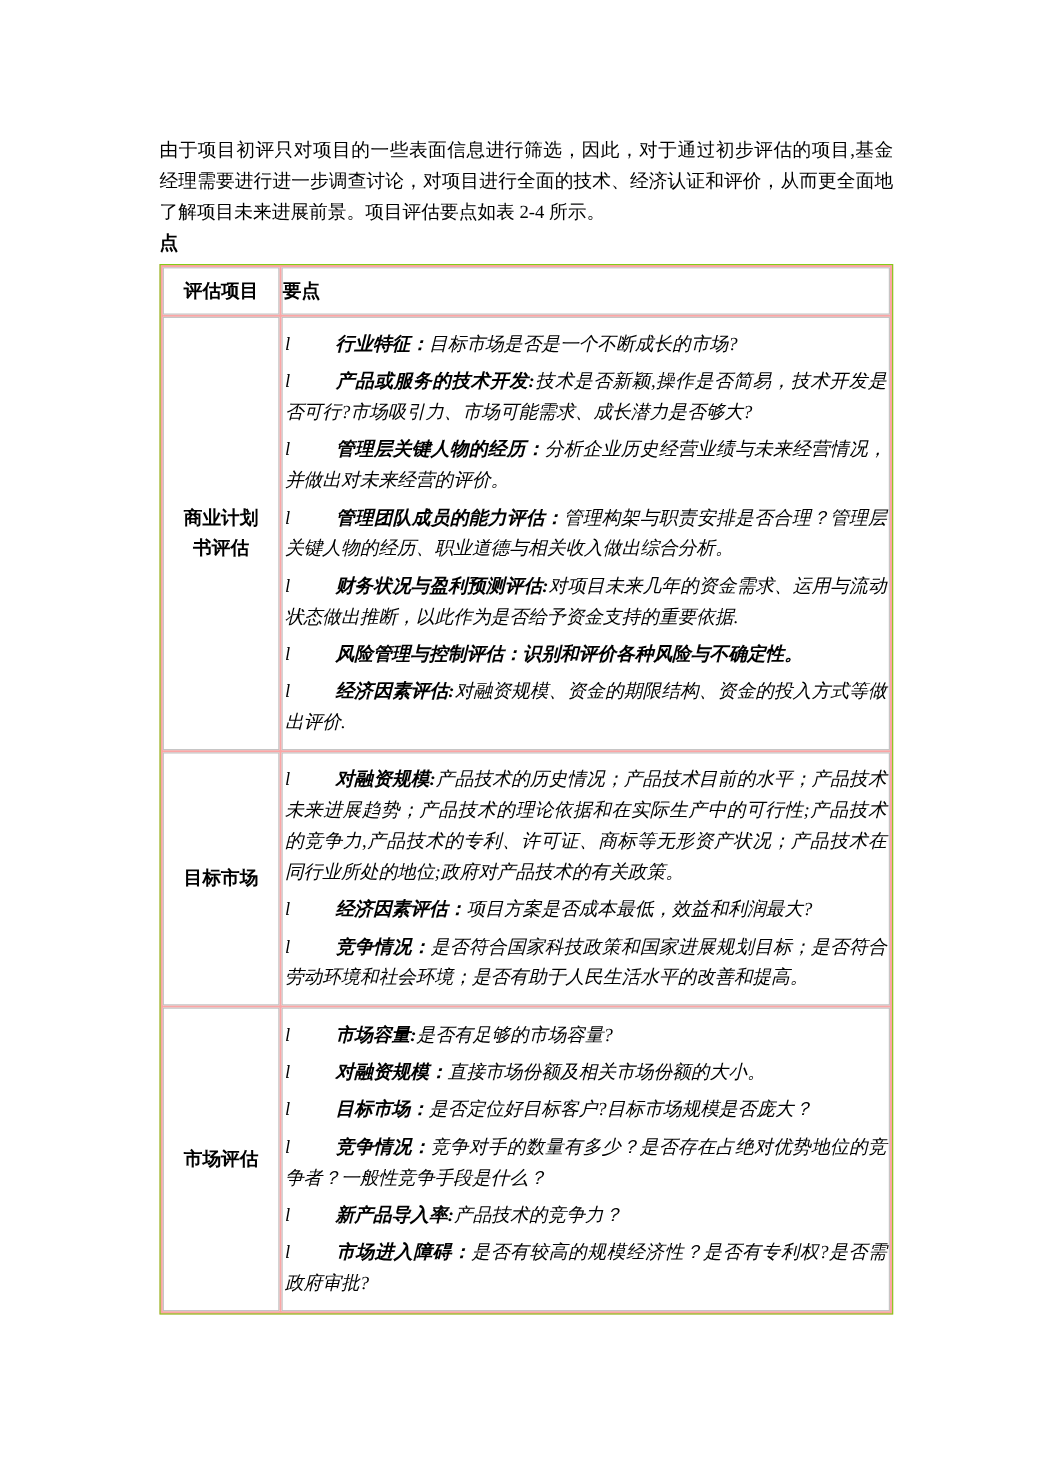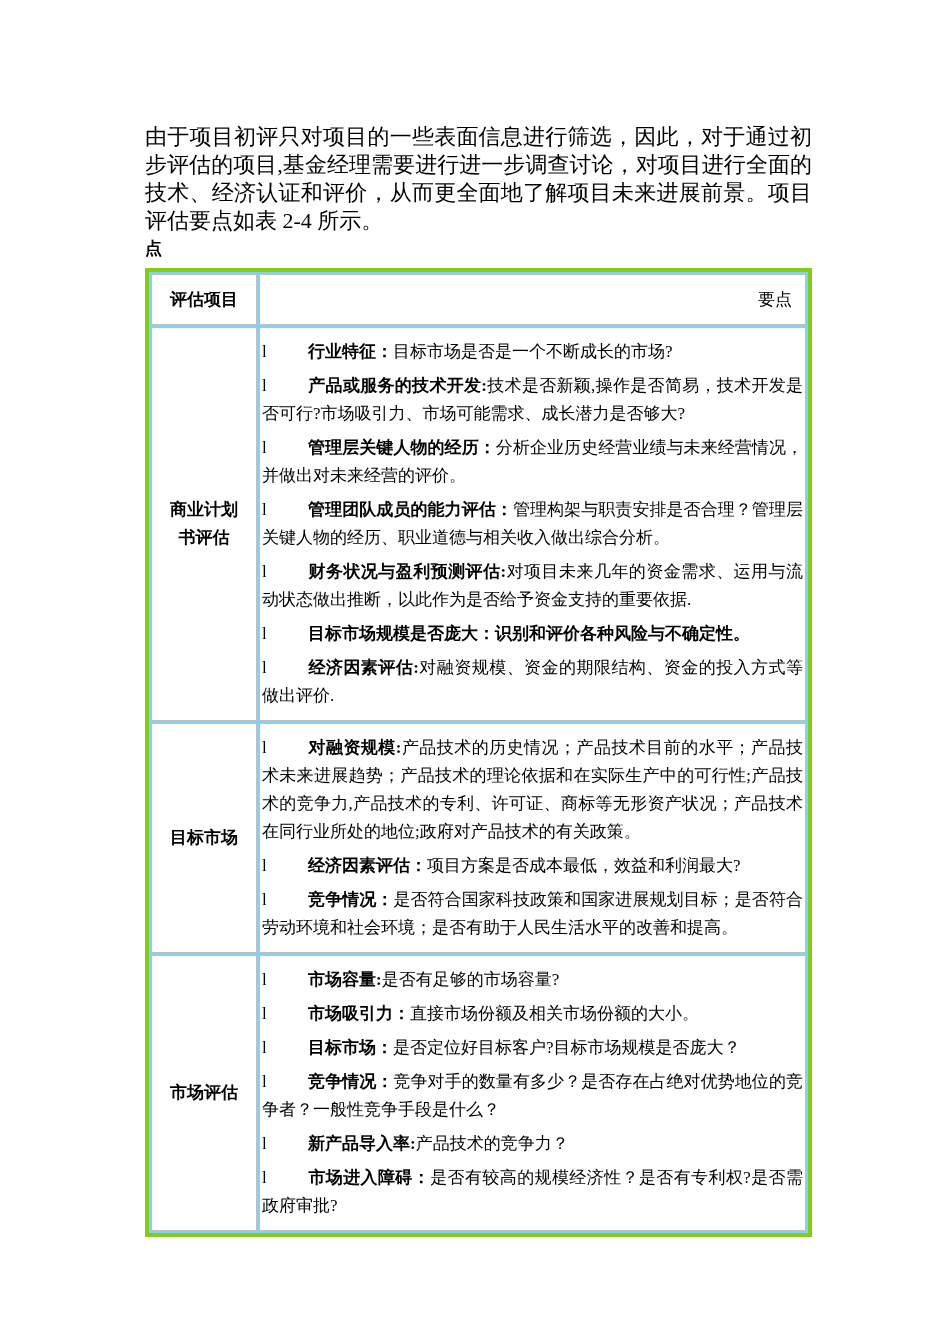--- a/index.html
+++ b/index.html
@@ -13,21 +13,21 @@
     overflow: hidden;
     font-family: "Liberation Serif", "DejaVu Serif", serif;
     color: #000000;
   }
   .page {
     box-sizing: border-box;
     width: 950px;
     padding: 123px 138px 0 145px;
   }
   .intro {
-    font-size: 22px;
+    font-size: 17px;
     line-height: 28px;
     text-align: justify;
     margin: 0;
   }
   .caption-line1 {
     font-size: 17px;
     line-height: 28px;
     font-weight: bold;
     margin: 0 0 0 442px;
     white-space: nowrap;
@@ -36,58 +36,59 @@
     font-size: 17px;
     line-height: 28px;
     font-weight: bold;
     margin: 0 0 5px 0;
   }
   table.eval-table {
     width: 667px;
     table-layout: fixed;
     border-collapse: separate;
     border-spacing: 2px;
-    border: 4px solid #84cc16;
-    background: #7dd3fc;
+    border: 1px solid #84cc16;
+    background: #fca5a5;
   }
   table.eval-table th,
   table.eval-table td {
     border: 1px solid #c0c0c0;
     background: #ffffff;
     font-size: 17px;
   }
   th.header-item {
     width: 104px;
     height: 41px;
     font-weight: bold;
     text-align: center;
     vertical-align: middle;
     padding: 0;
   }
   th.header-points {
-    font-weight: normal;
-    text-align: right;
+    font-weight: bold;
+    text-align: left;
     vertical-align: middle;
-    padding: 13px;
+    padding: 0;
   }
   td.label-cell {
     font-weight: bold;
     text-align: center;
     vertical-align: middle;
     padding: 16px;
     line-height: 28px;
   }
   td.points-cell {
     vertical-align: top;
     padding: 4px 2px;
   }
   .point {
     margin: 6px 0;
     line-height: 28px;
     text-align: justify;
+    font-style: italic;
   }
   .bullet {
     display: inline-block;
     width: 46px;
     font-family: "Liberation Serif", "DejaVu Serif", serif;
   }
   .term {
     font-weight: bold;
   }
 </style>
@@ -111,39 +112,39 @@
     </thead>
     <tbody id="table-body">
   <tr>
     <td class="label-cell">商业计划书评估</td>
     <td class="points-cell">
             <p class="point"><span class="bullet">l</span><span class="term">行业特征：</span><span>目标市场是否是一个不断成长的市场?</span></p>
             <p class="point"><span class="bullet">l</span><span class="term">产品或服务的技术开发:</span><span>技术是否新颖,操作是否简易，技术开发是否可行?市场吸引力、市场可能需求、成长潜力是否够大?</span></p>
             <p class="point"><span class="bullet">l</span><span class="term">管理层关键人物的经历：</span><span>分析企业历史经营业绩与未来经营情况，并做出对未来经营的评价。</span></p>
             <p class="point"><span class="bullet">l</span><span class="term">管理团队成员的能力评估：</span><span>管理构架与职责安排是否合理？管理层关键人物的经历、职业道德与相关收入做出综合分析。</span></p>
             <p class="point"><span class="bullet">l</span><span class="term">财务状况与盈利预测评估:</span><span>对项目未来几年的资金需求、运用与流动状态做出推断，以此作为是否给予资金支持的重要依据.</span></p>
-            <p class="point"><span class="bullet">l</span><span class="term">目标市场规模是否庞大：识别和评价各种风险与不确定性。</span><span></span></p>
+            <p class="point"><span class="bullet">l</span><span class="term">风险管理与控制评估：识别和评价各种风险与不确定性。</span><span></span></p>
             <p class="point"><span class="bullet">l</span><span class="term">经济因素评估:</span><span>对融资规模、资金的期限结构、资金的投入方式等做出评价.</span></p>
           </td>
   </tr>
 
   <tr>
     <td class="label-cell">目标市场</td>
     <td class="points-cell">
             <p class="point"><span class="bullet">l</span><span class="term">对融资规模:</span><span>产品技术的历史情况；产品技术目前的水平；产品技术未来进展趋势；产品技术的理论依据和在实际生产中的可行性;产品技术的竞争力,产品技术的专利、许可证、商标等无形资产状况；产品技术在同行业所处的地位;政府对产品技术的有关政策。</span></p>
             <p class="point"><span class="bullet">l</span><span class="term">经济因素评估：</span><span>项目方案是否成本最低，效益和利润最大?</span></p>
             <p class="point"><span class="bullet">l</span><span class="term">竞争情况：</span><span>是否符合国家科技政策和国家进展规划目标；是否符合劳动环境和社会环境；是否有助于人民生活水平的改善和提高。</span></p>
           </td>
   </tr>
 
   <tr>
     <td class="label-cell">市场评估</td>
     <td class="points-cell">
             <p class="point"><span class="bullet">l</span><span class="term">市场容量:</span><span>是否有足够的市场容量?</span></p>
-            <p class="point"><span class="bullet">l</span><span class="term">市场吸引力：</span><span>直接市场份额及相关市场份额的大小。</span></p>
+            <p class="point"><span class="bullet">l</span><span class="term">对融资规模：</span><span>直接市场份额及相关市场份额的大小。</span></p>
             <p class="point"><span class="bullet">l</span><span class="term">目标市场：</span><span>是否定位好目标客户?目标市场规模是否庞大？</span></p>
             <p class="point"><span class="bullet">l</span><span class="term">竞争情况：</span><span>竞争对手的数量有多少？是否存在占绝对优势地位的竞争者？一般性竞争手段是什么？</span></p>
             <p class="point"><span class="bullet">l</span><span class="term">新产品导入率:</span><span>产品技术的竞争力？</span></p>
             <p class="point"><span class="bullet">l</span><span class="term">市场进入障碍：</span><span>是否有较高的规模经济性？是否有专利权?是否需政府审批?</span></p>
           </td>
   </tr>
 </tbody>
   </table>
 
 </div>

